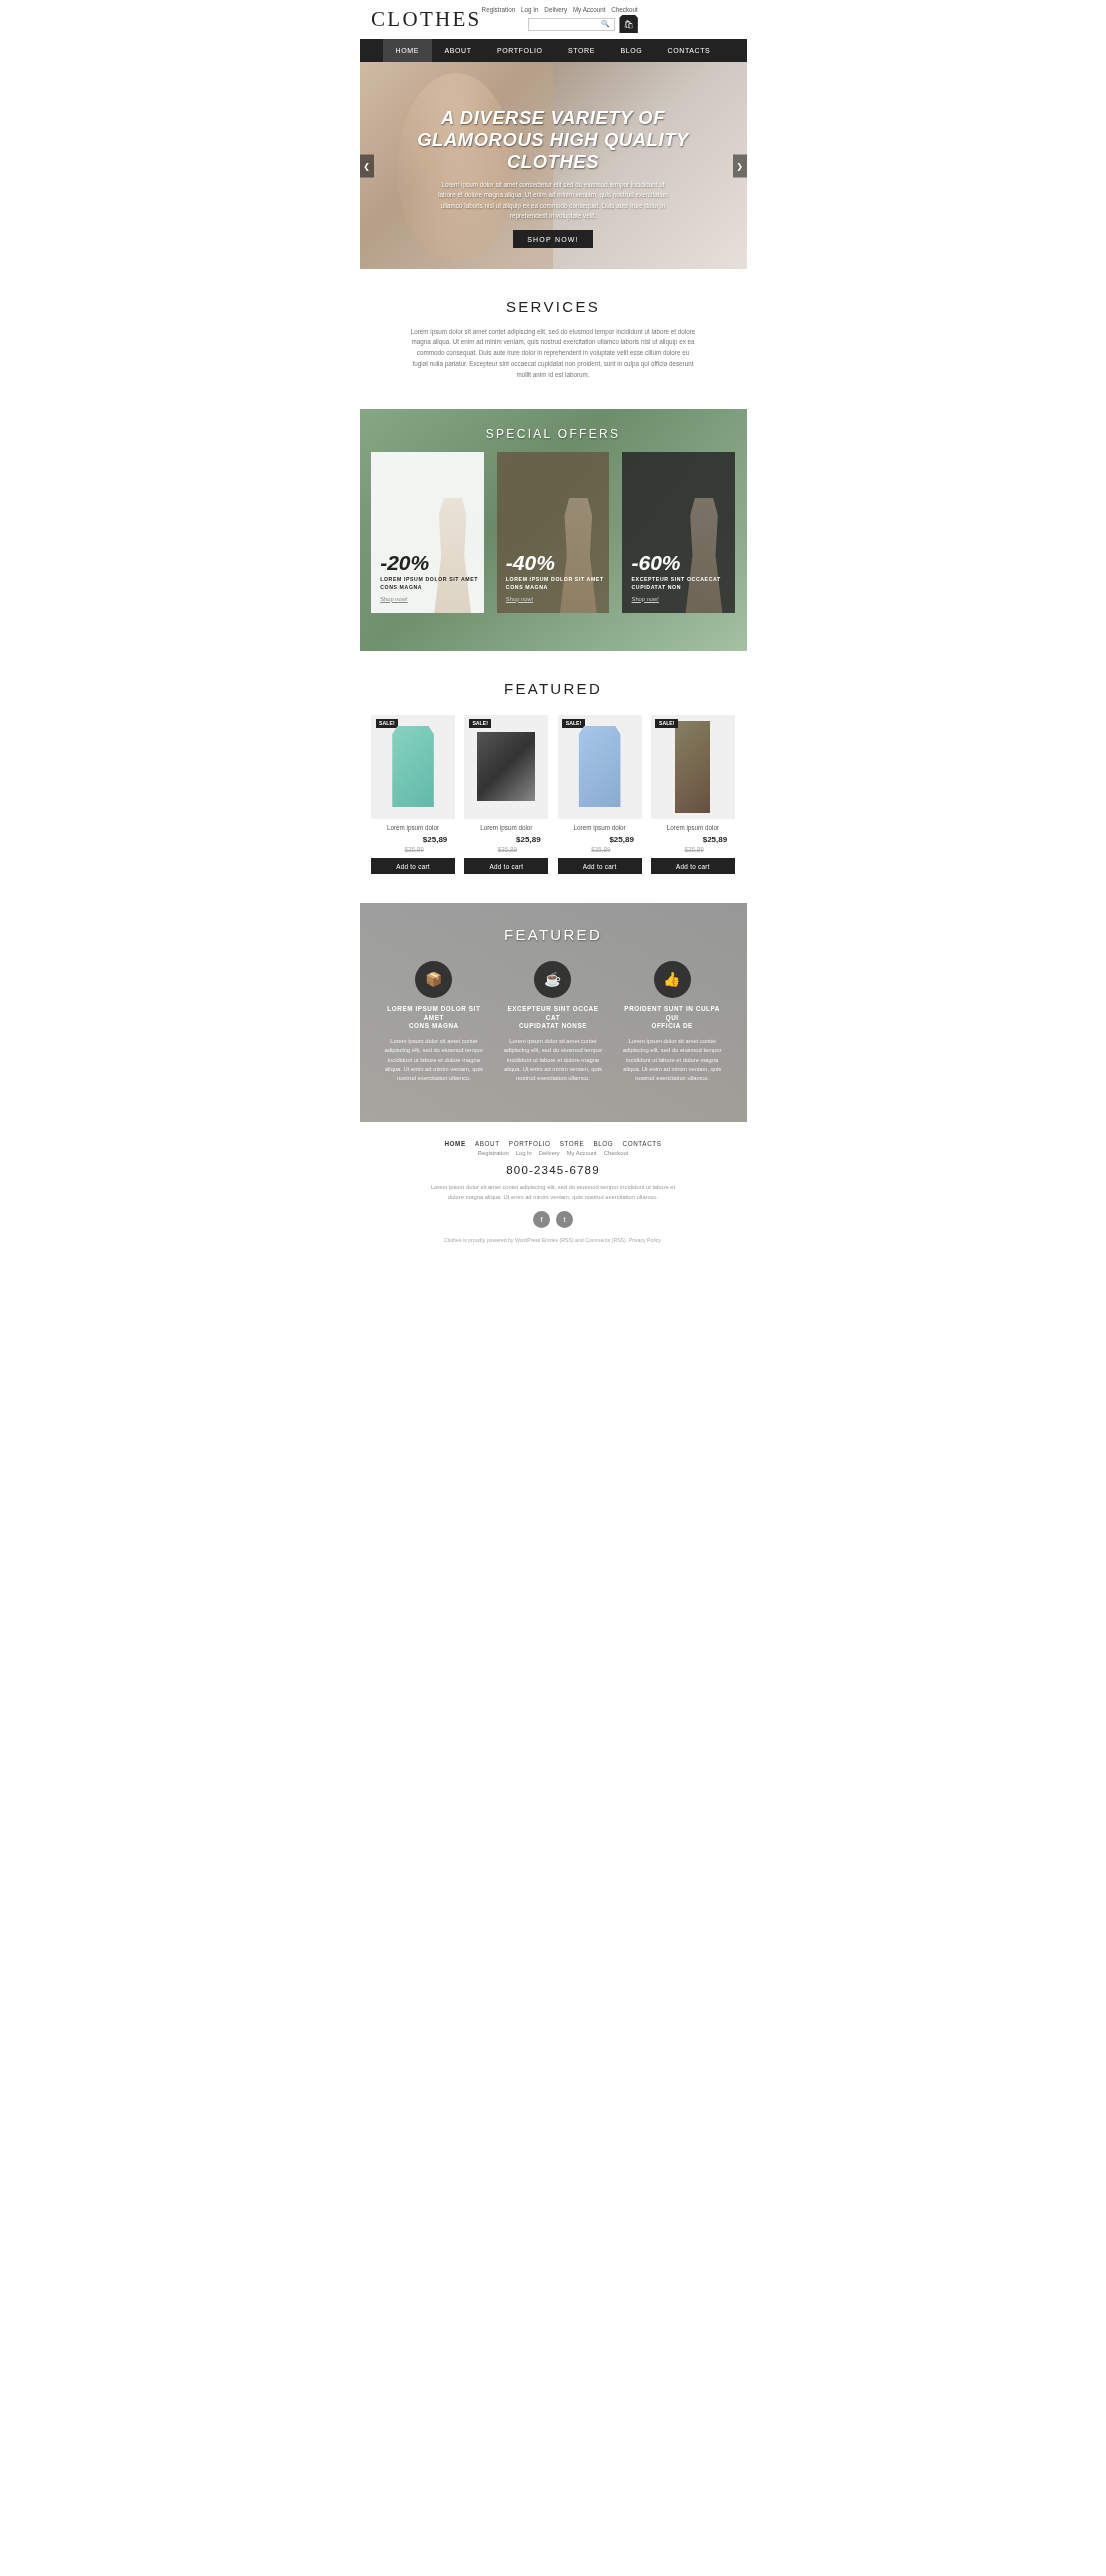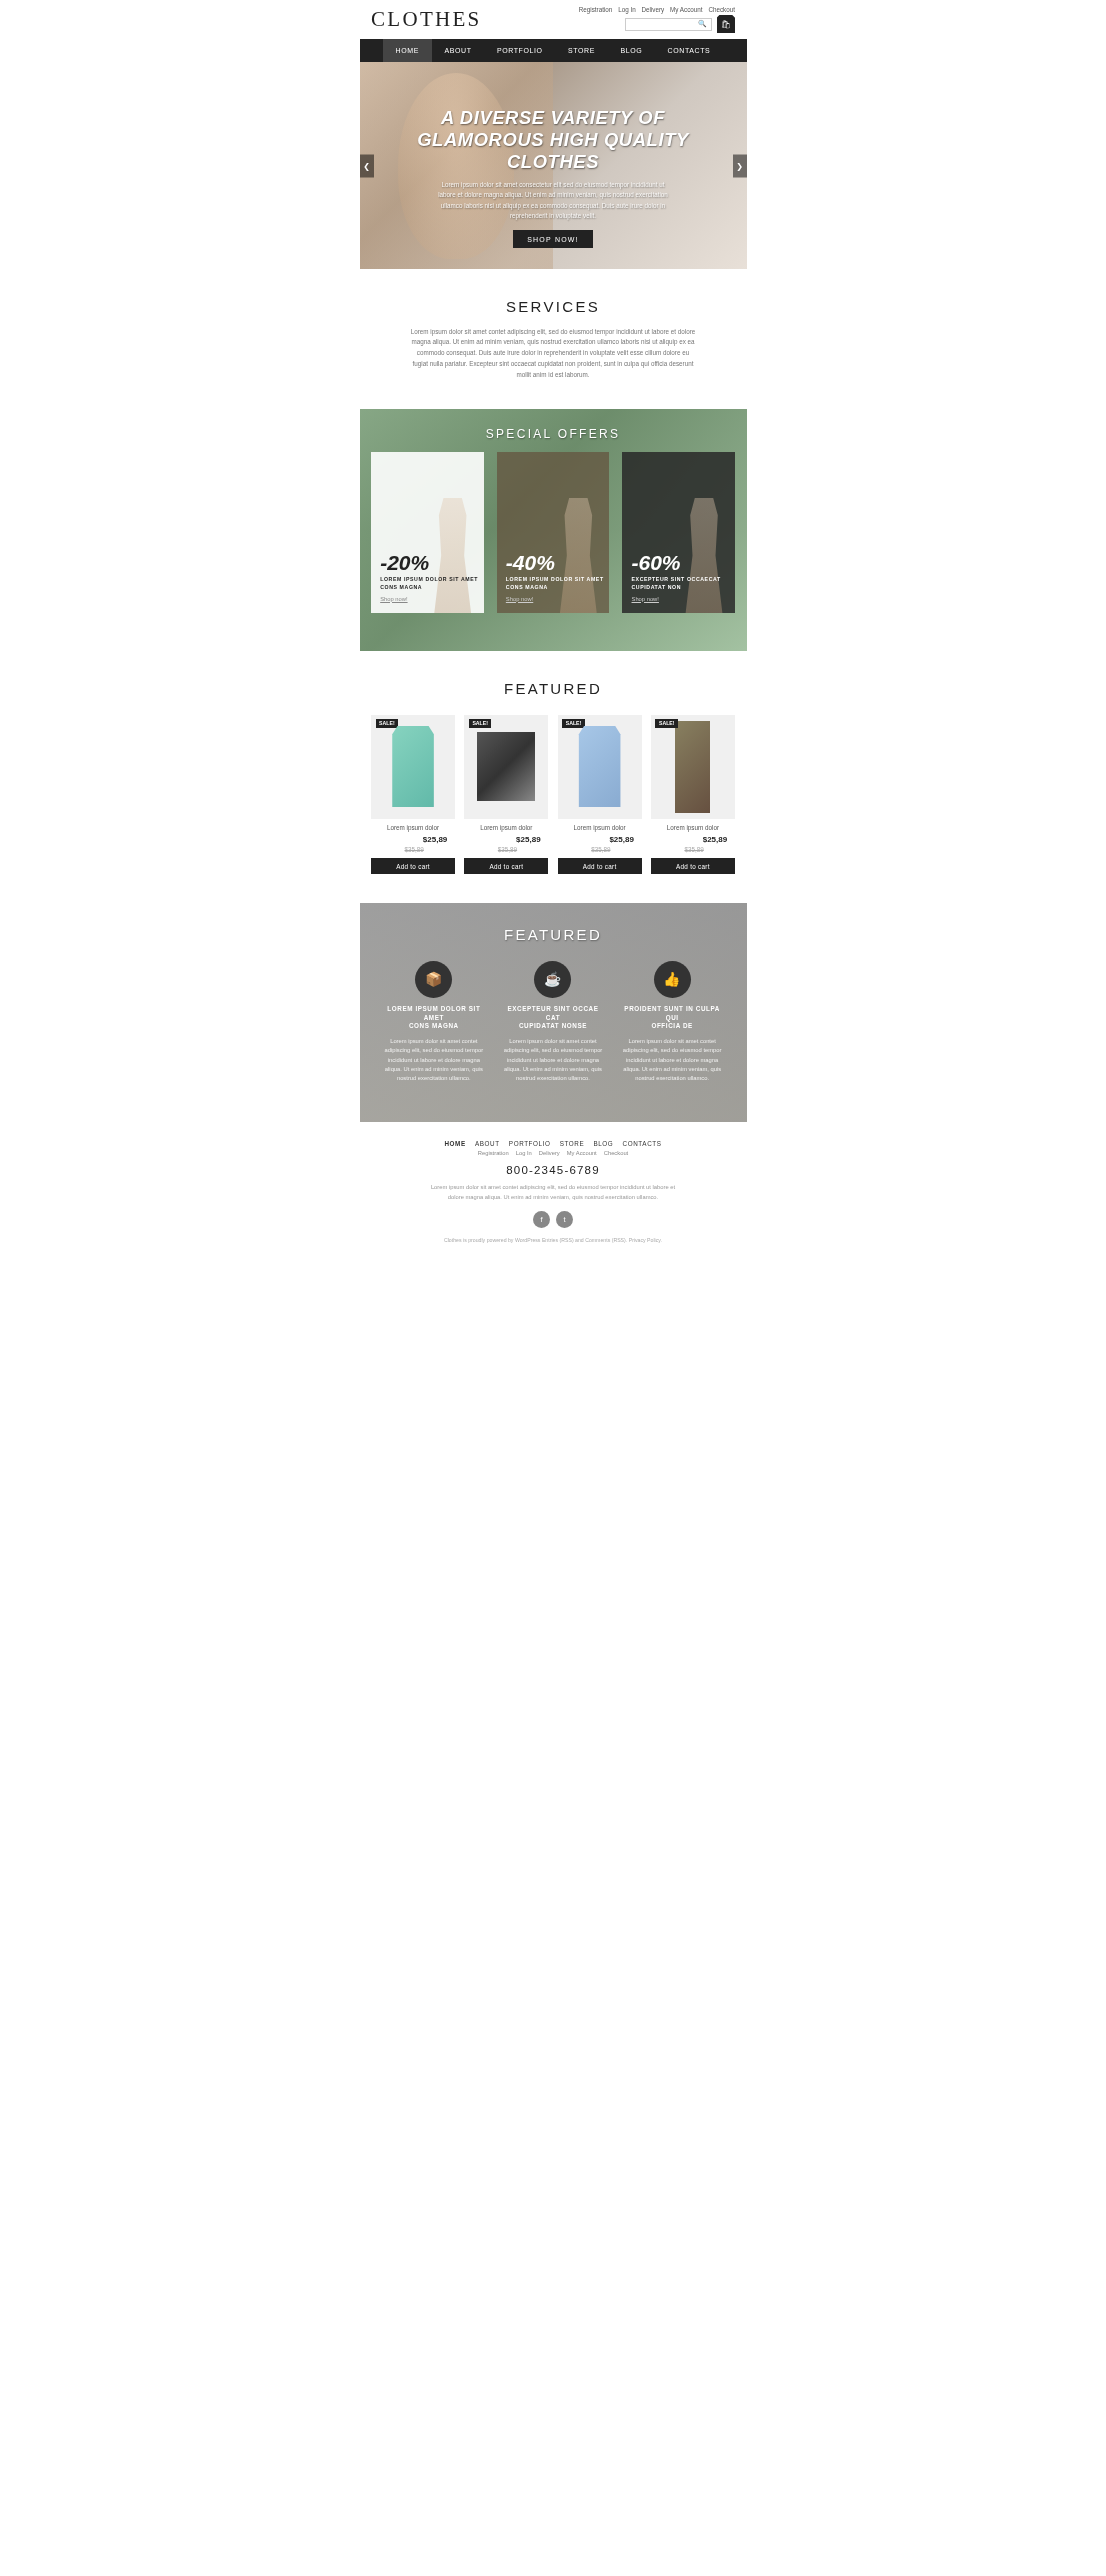--- a/index.html
+++ b/index.html
@@ -1,21 +1,20 @@
 <!DOCTYPE html>
 <html style="font-size:9.2px"><head>
   <meta charset="utf-8">
   <style>
     * { margin: 0; padding: 0; box-sizing: border-box; }
     body { font-family: Arial, sans-serif; background: #fff; width: 387px; margin: 0 auto; }
 
     
     .top-bar {
       display: flex;
-      justify-content: space-between;
       align-items: center;
       padding: 5.8px 11.5px;
       background: #fff;
     }
     .site-title {
       font-size: 21px;
       font-weight: 300;
       letter-spacing: 2.3px;
       color: #222;
       font-family: Georgia, serif;

